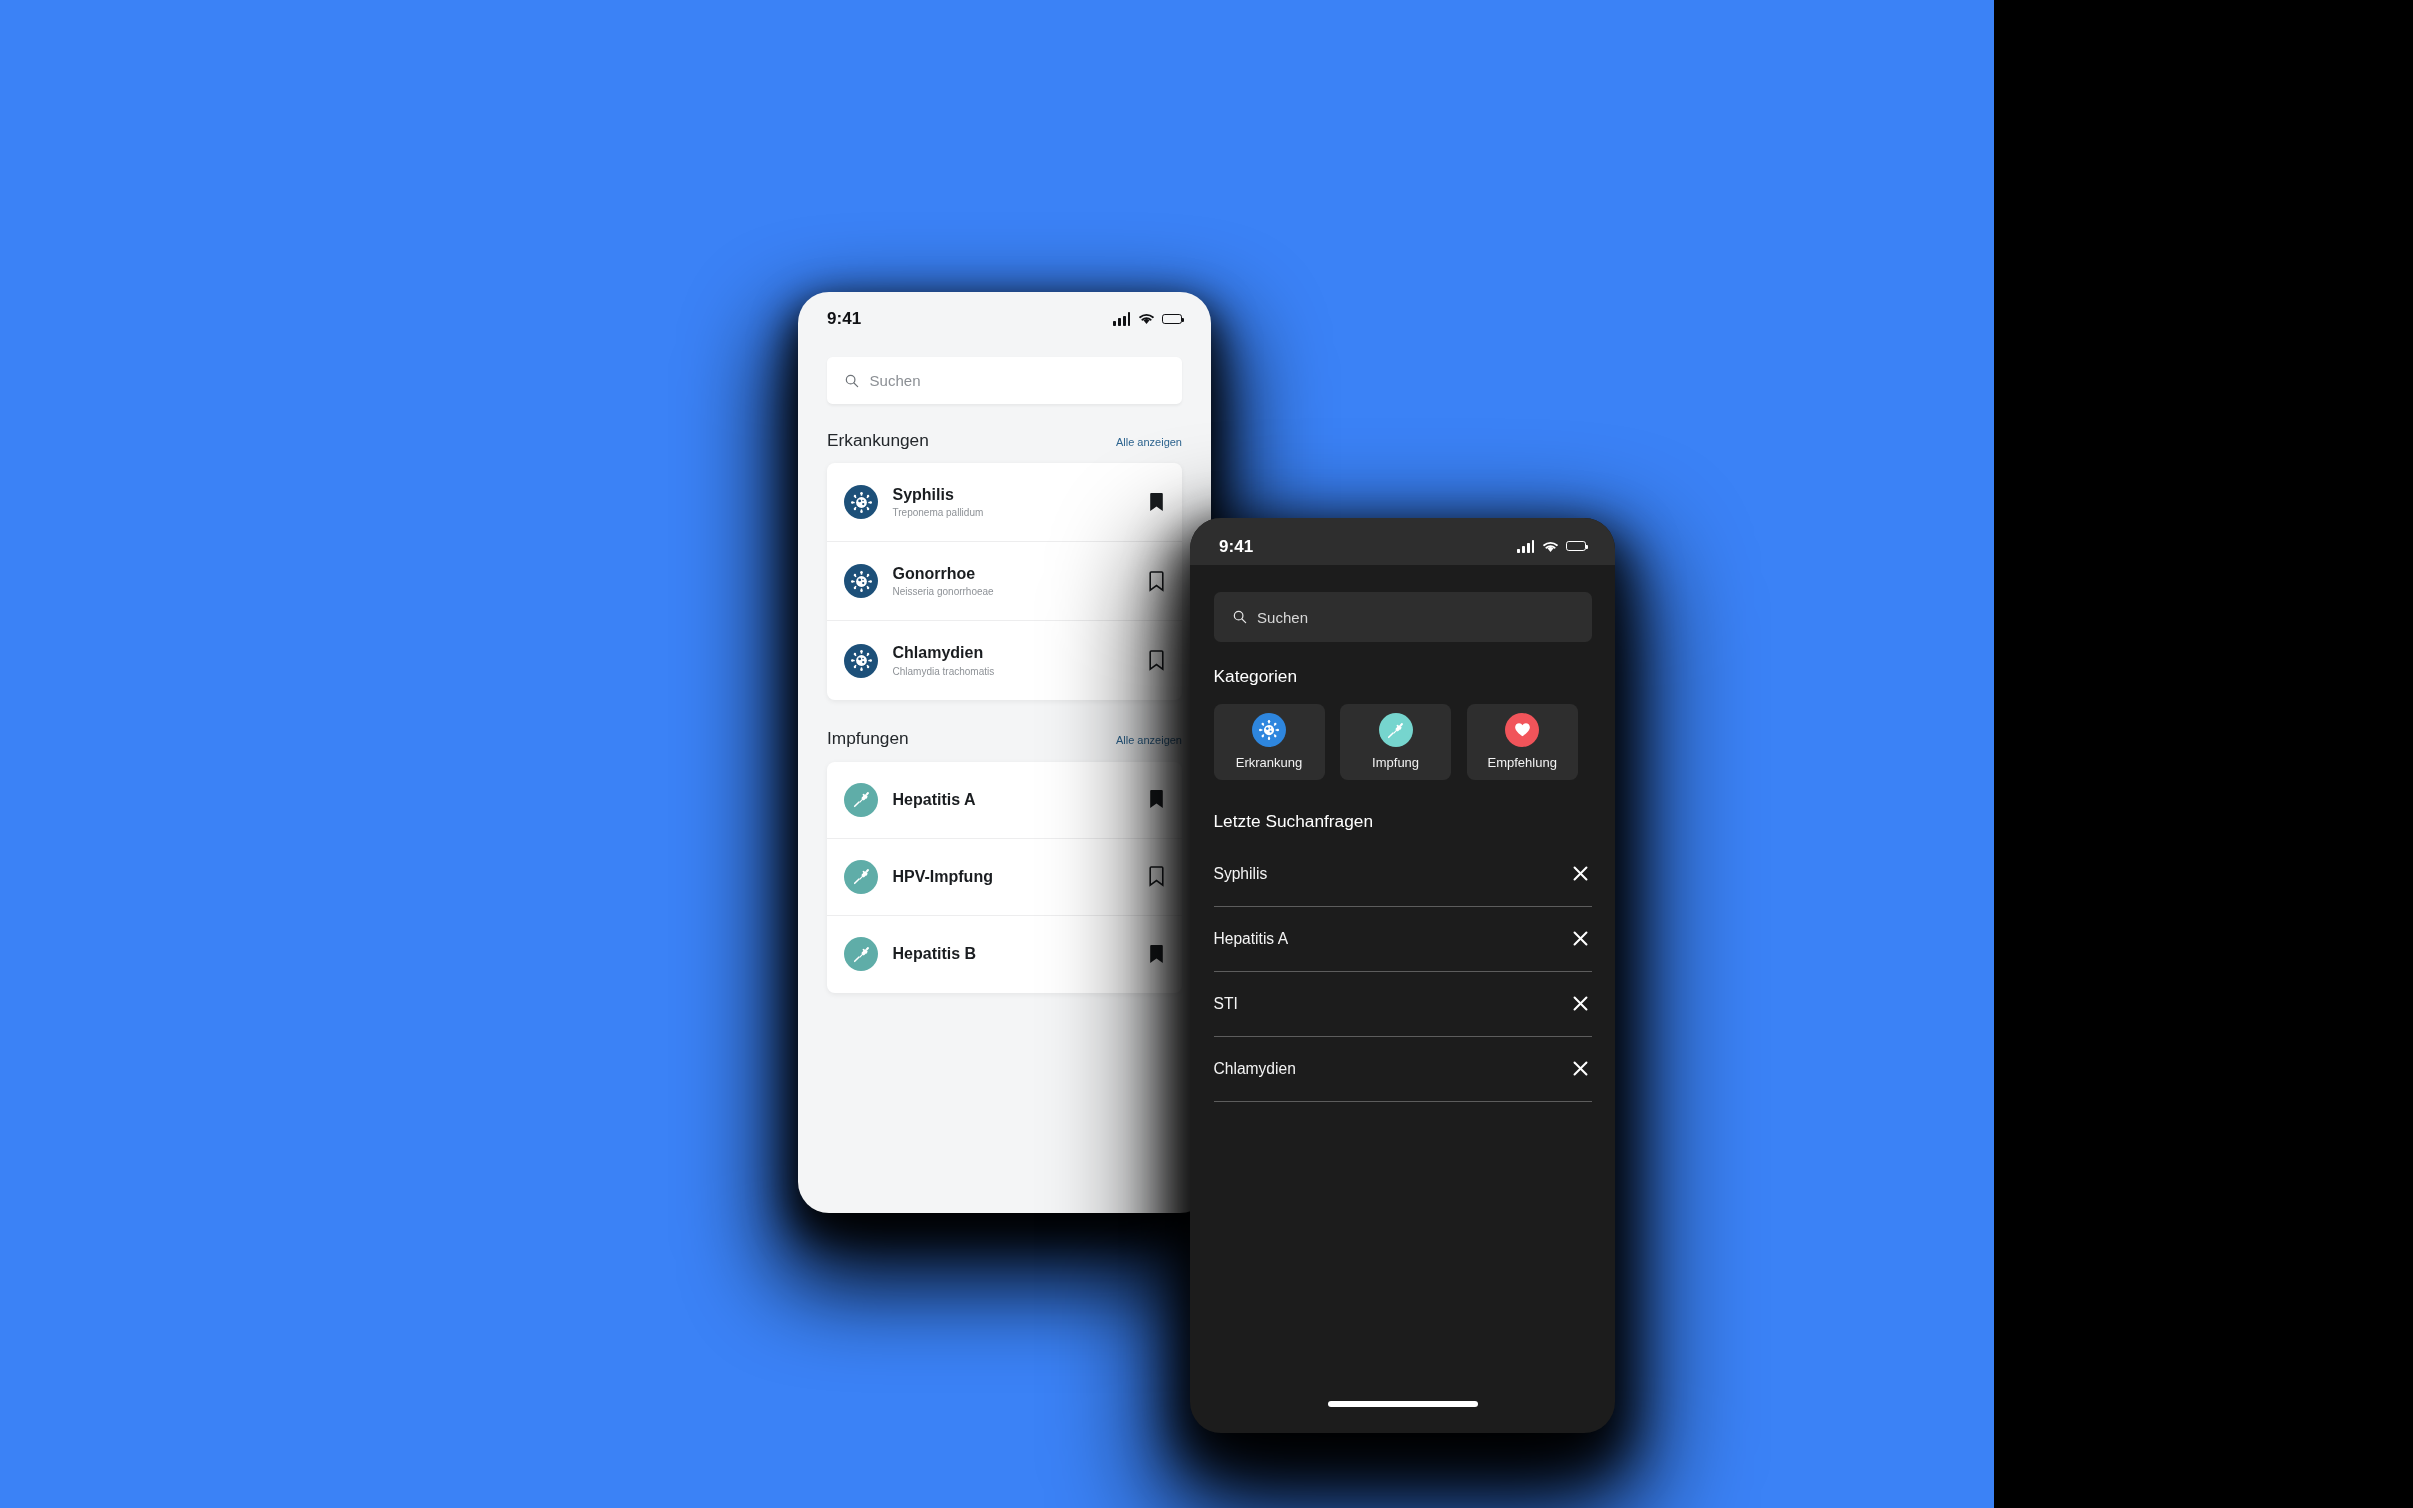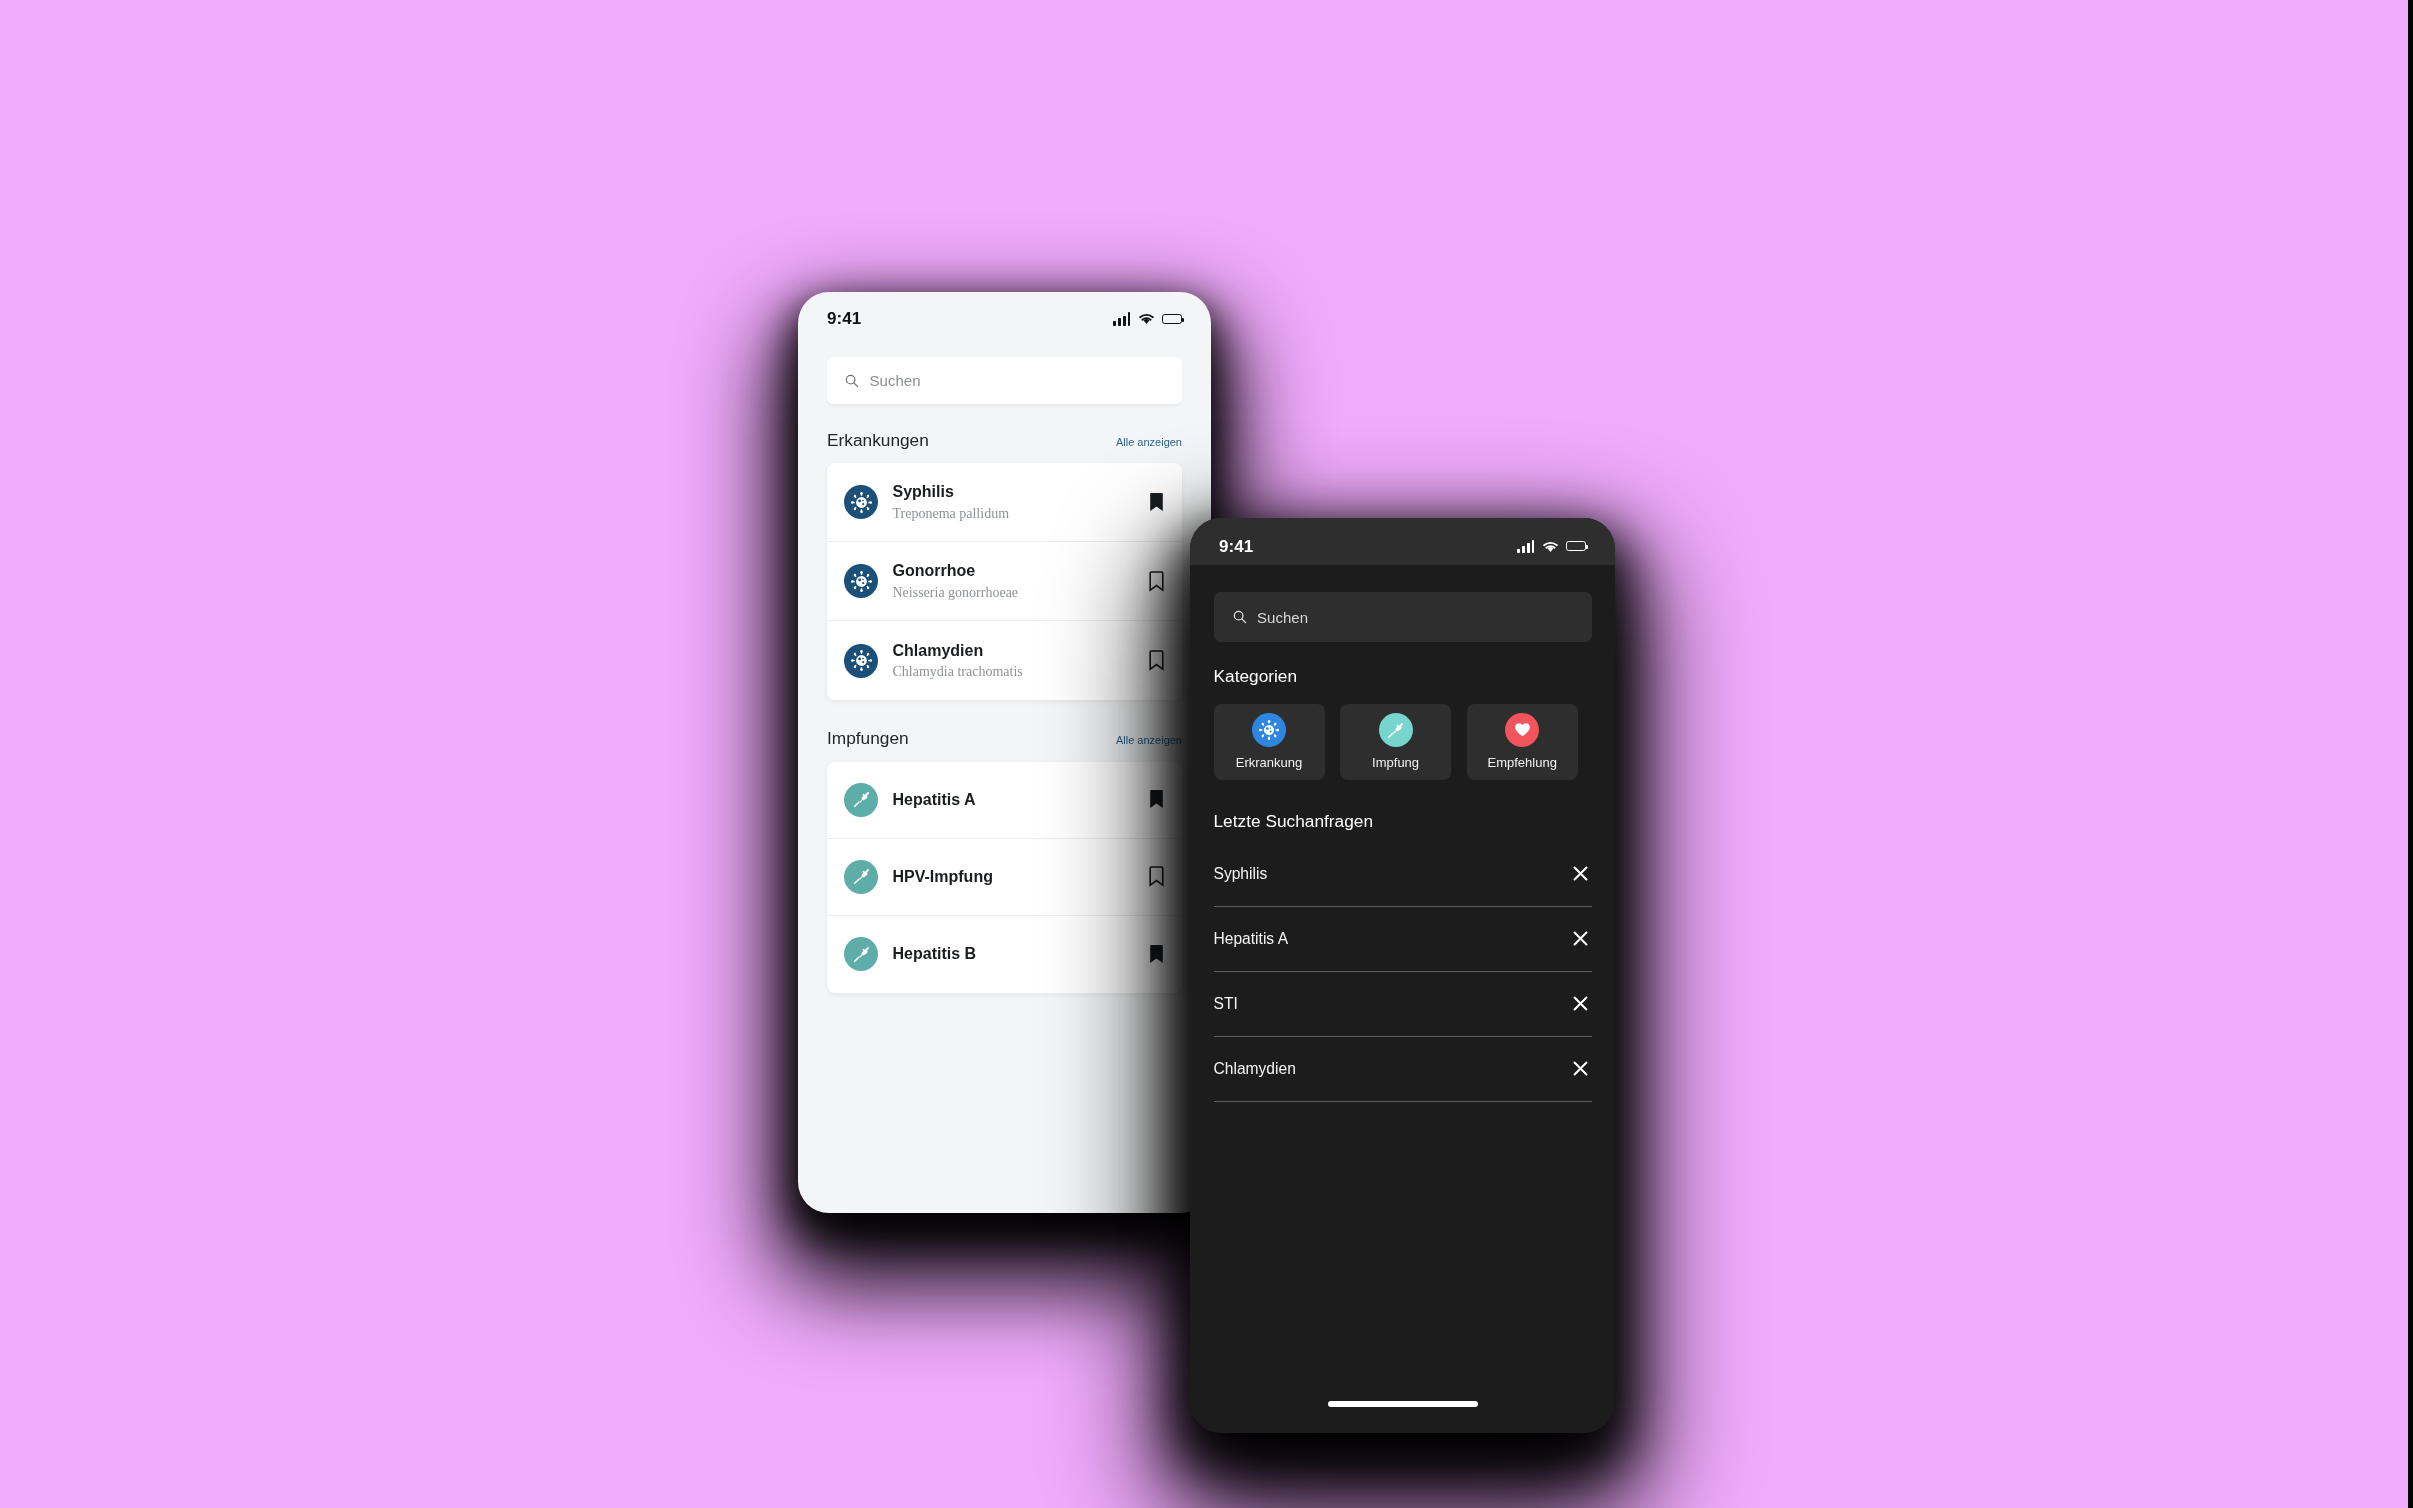--- a/index.html
+++ b/index.html
@@ -7,23 +7,23 @@
     padding: 0;
     background: #000000;
     width: 2413px;
     height: 1508px;
     overflow: hidden;
     font-family: "Liberation Sans", sans-serif;
   }
 
   #stage {
     position: relative;
-    width: 2408px;
+    width: 1994px;
     height: 1508px;
-    background: #f0abfc;
+    background: #3b82f6;
   }
 
   
   .phone {
     position: absolute;
     overflow: hidden;
     box-sizing: border-box;
   }
 
   #phone-light {
@@ -191,25 +191,24 @@
   .row-icon.syringe { background: #5fada8; }
 
   .row-text { flex: 1 1 auto; min-width: 0; }
   .row-title {
     font-size: 16px;
     font-weight: bold;
     color: #1a1d20;
     line-height: 1.25;
   }
   .row-sub {
-    font-size: 14px;
+    font-size: 10px;
     color: #8e9297;
     margin-top: 2.8px;
     line-height: 1.25;
-    font-family: Liberation Serif, serif;
   }
   .row-bm { flex: 0 0 auto; margin-left: 10px; }
 
   
   #phone-dark .screen { height: 100%; box-sizing: border-box; }
 
   .navbar {
     background: #2e2e2e;
     height: 50px;
     display: flex;

